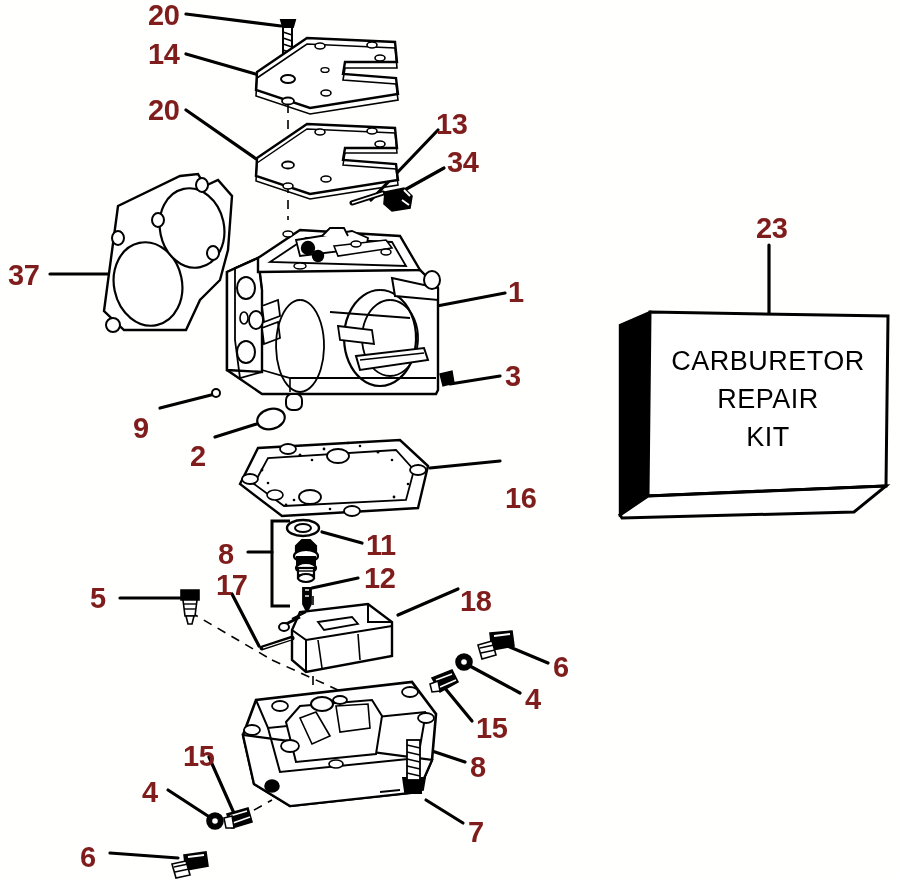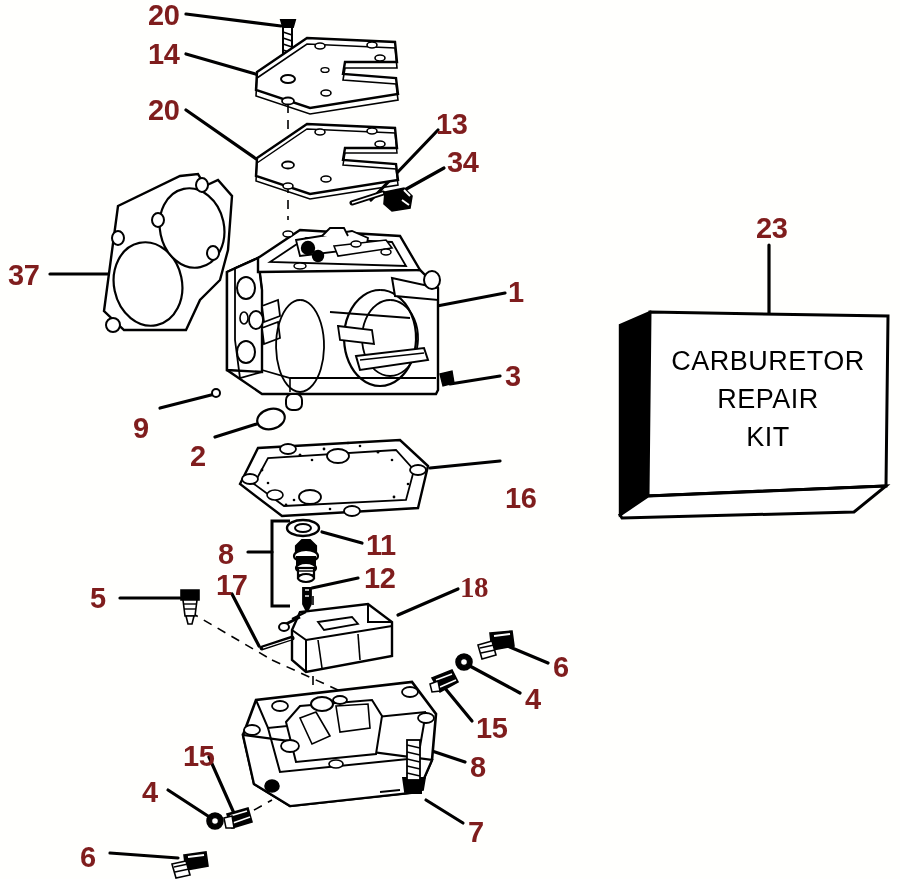--- a/index.html
+++ b/index.html
@@ -394,21 +394,21 @@
       <div class="callout-label" style="left: 8px; top: 261px;">37</div>
       <div class="callout-label" style="left: 508px; top: 278px;">1</div>
       <div class="callout-label" style="left: 756px; top: 214px;">23</div>
       <div class="callout-label" style="left: 505px; top: 362px;">3</div>
       <div class="callout-label" style="left: 133px; top: 414px;">9</div>
       <div class="callout-label" style="left: 190px; top: 442px;">2</div>
       <div class="callout-label" style="left: 505px; top: 448px; margin-top: 36px;">16</div>
       <div class="callout-label" style="left: 366px; top: 531px;">11</div>
       <div class="callout-label" style="left: 218px; top: 540px;">8</div>
       <div class="callout-label" style="left: 364px; top: 564px;">12</div>
-      <div class="callout-label" style="left: 460px; top: 573px; font-family: Liberation Serif, serif;">18</div>
+      <div class="callout-label" style="left: 460px; top: 587px;">18</div>
       <div class="callout-label" style="left: 90px; top: 584px;">5</div>
       <div class="callout-label" style="left: 216px; top: 571px;">17</div>
       <div class="callout-label" style="left: 553px; top: 653px;">6</div>
       <div class="callout-label" style="left: 525px; top: 685px;">4</div>
       <div class="callout-label" style="left: 476px; top: 714px;">15</div>
       <div class="callout-label" style="left: 470px; top: 753px;">8</div>
       <div class="callout-label" style="left: 183px; top: 742px;">15</div>
       <div class="callout-label" style="left: 468px; top: 818px;">7</div>
       <div class="callout-label" style="left: 142px; top: 778px;">4</div>
       <div class="callout-label" style="left: 80px; top: 843px;">6</div>

